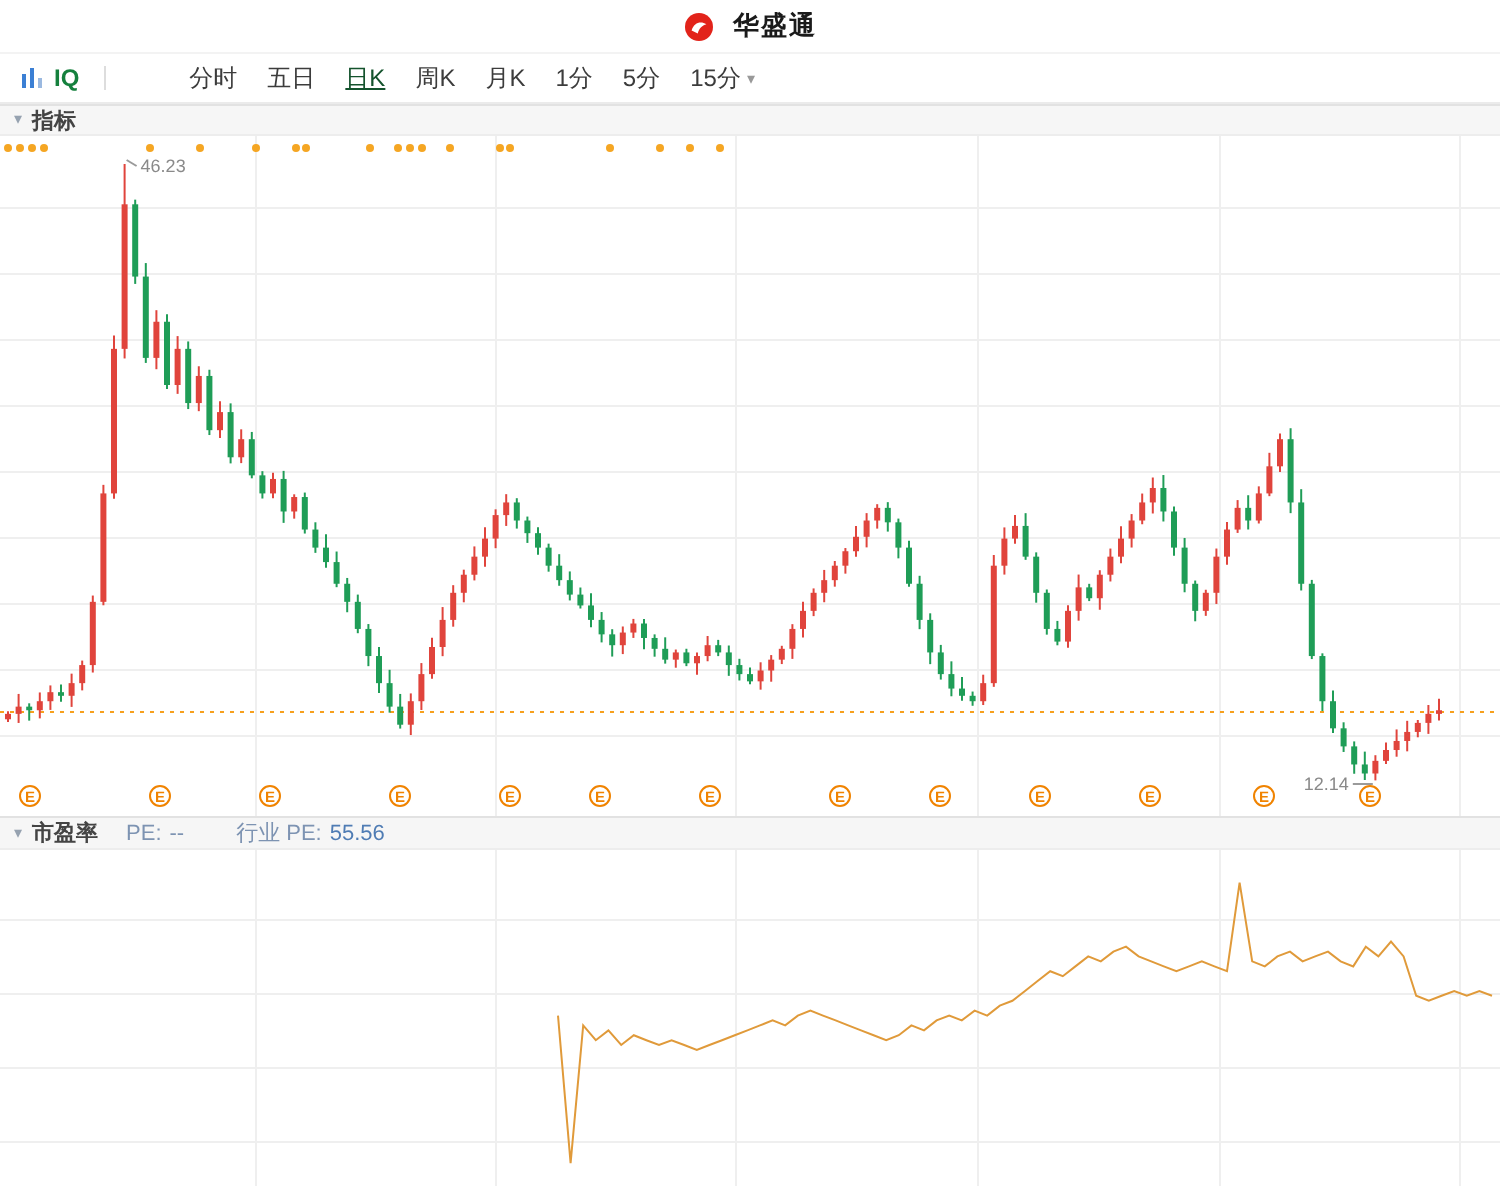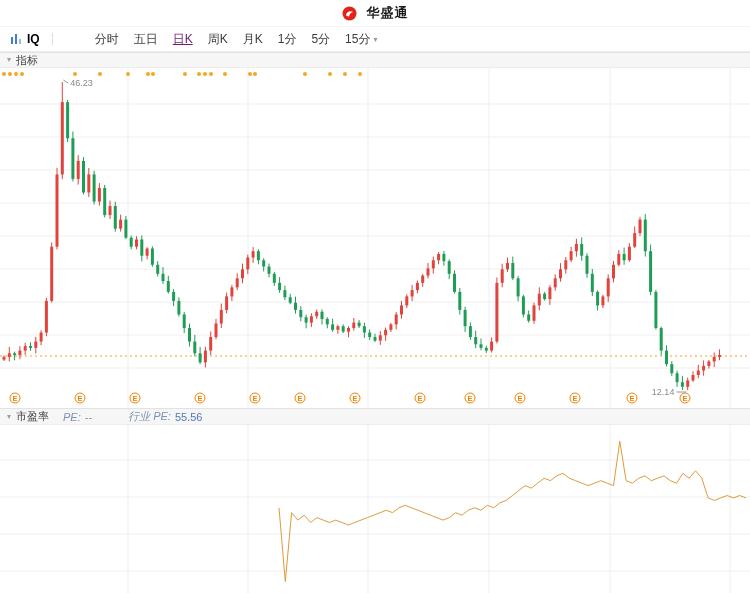--- a/index.html
+++ b/index.html
@@ -10,36 +10,36 @@
   *{box-sizing:border-box;}
   .header{
     height:26px;display:flex;align-items:center;justify-content:center;gap:10px;
     background:#fff;
   }
   .header .title{font-size:13px;font-weight:bold;color:#1a1a1a;letter-spacing:1px;}
   .toolbar{
     height:26px;display:flex;align-items:center;padding:0 10px;
     font-size:12px;color:#3c3c3c;border-bottom:1px solid #ebebeb;border-top:1px solid #f3f3f3;
   }
-  .toolbar .iq{font-weight:bold;color:#000000;margin:0 12px 0 5px;cursor:pointer;}
+  .toolbar .iq{font-weight:bold;color:#15803d;margin:0 12px 0 5px;cursor:pointer;}
   .toolbar .divider{width:1px;height:12px;background:#ddd;margin-right:12px;}
   .tabs{display:flex;align-items:center;margin-left:30px;}
   .tab{margin-right:15px;cursor:pointer;color:#3c3c3c;display:flex;align-items:center;}
-  .tab.active{color:#701a75;text-decoration:underline;}
+  .tab.active{color:#14532d;text-decoration:underline;}
   .tab .dd{font-size:8px;color:#999;margin-left:3px;}
   .section-bar{
     height:16px;background:#f6f6f6;border-top:1px solid #e2e2e2;border-bottom:1px solid #ededed;
     display:flex;align-items:center;padding:0 7px;font-size:11px;color:#555;
   }
   .section-bar.pe-bar{height:17px;}
   .tri{color:#96a2b0;font-size:8px;margin-right:5px;line-height:1;}
-  .sec-title{color:#444;}
-  .pe-label{margin-left:14px;color:#7d93b2;font-style:italic;}
+  .sec-title{color:#444;font-weight:bold;}
+  .pe-label{margin-left:14px;color:#7d93b2;}
   .pe-value{margin-left:4px;color:#7d93b2;}
-  .pe-label.ind{margin-left:36px;}
+  .pe-label.ind{margin-left:26px;}
   .pe-value.ind{color:#4f7cb4;}
   #main-chart{height:340px;position:relative;background:#fff;}
   #pe-chart{height:168px;position:relative;background:#fff;}
   svg{display:block;}
 </style>
 </head>
 <body>
 
 <div class="header">
   <span style="display:flex;">

